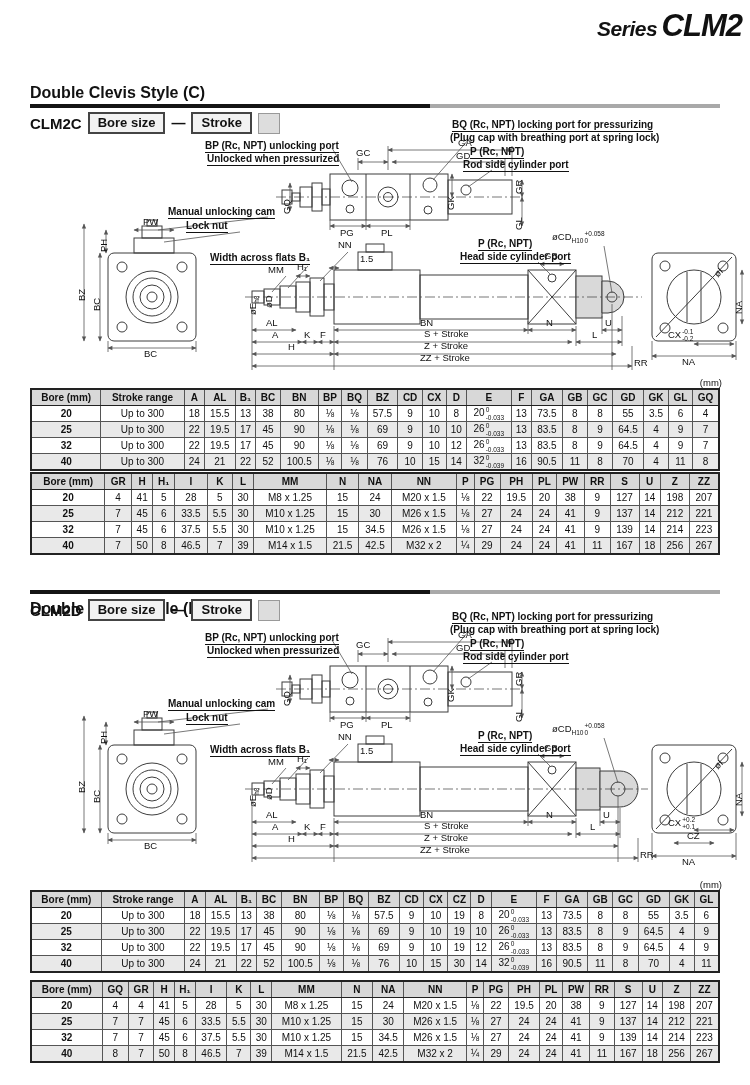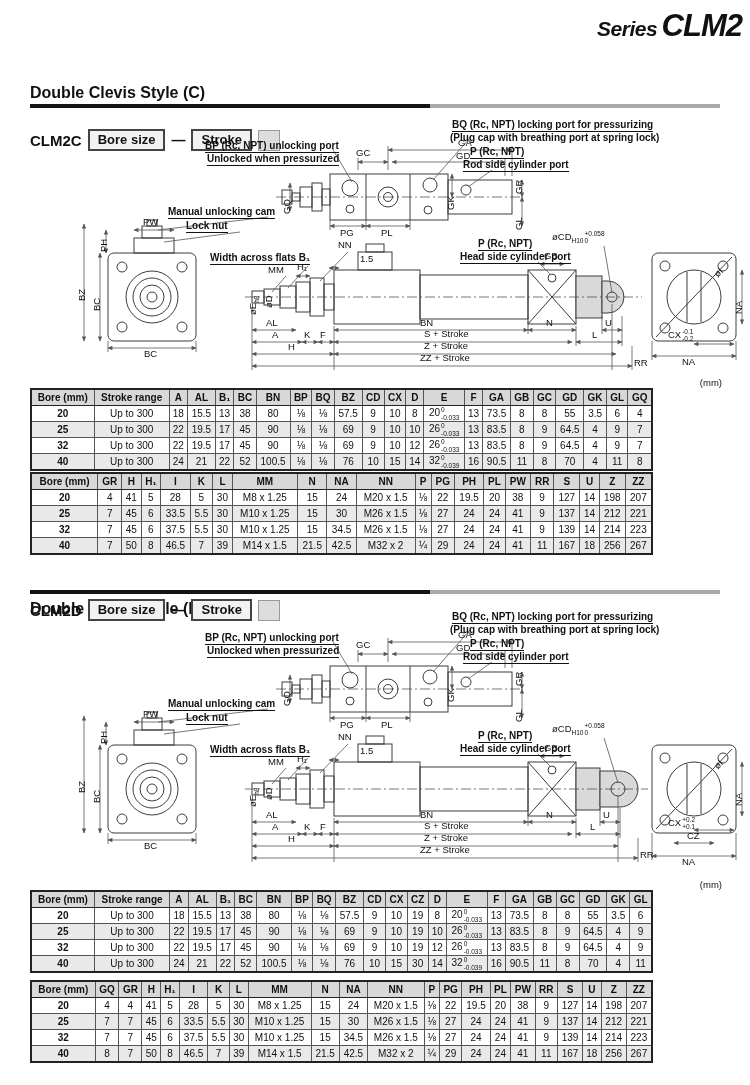--- a/index.html
+++ b/index.html
@@ -27,21 +27,21 @@
   .dl{position:absolute;font-size:9.5px;line-height:1.15;white-space:nowrap;color:#111;}
   .port{font-weight:bold;font-size:10px;}
   .ul{border-bottom:1px solid #111;}
   .rot{transform:rotate(-90deg);transform-origin:left top;}
   .rot45{transform:rotate(-45deg);transform-origin:left top;}
   .sub{font-size:6.5px;vertical-align:sub;}
   .tol{display:inline-flex;flex-direction:column;font-size:6.5px;line-height:1.1;
        vertical-align:middle;margin-left:1px;text-align:left;}
   
   .units{position:absolute;right:28px;font-size:9.5px;}
-  table.dim{position:absolute;left:30px;width:623px;border-collapse:collapse;
+  table.dim{position:absolute;left:30px;width:690px;border-collapse:collapse;
             font-size:10px;table-layout:auto;border:2px solid #222;}
   table.dim th,table.dim td{border:1px solid #555;text-align:center;padding:0 2px;height:15px;
             white-space:nowrap;}
   table.dim thead th{background:#d8d8d8;font-weight:bold;border-bottom:1.5px solid #222;}
   table.dim tbody tr.alt{background:#e9e9e9;}
   table.dim td.bore{font-weight:bold;}
   .footnote{position:absolute;left:30px;font-size:10.5px;}
 </style>
 </head>
 <body>
@@ -51,21 +51,21 @@
   <div class="hdr">
     <div>
       <span class="hdr-series">Series</span>
       <span class="hdr-model">CLM2</span>
     </div>
   </div>
 
   <div class="sec-title" style="top:84px">Double Clevis Style (C)</div>
   <div class="sec-rule" style="top:104px"></div>
 
-  <div class="model" style="top:129px">
+  <div class="model" style="top:112px">
     <span class="code">CLM2C</span>
     <span class="mbox">Bore size</span>
     <span class="dash">—</span>
     <span class="mbox">Stroke</span>
     <span class="sbox"></span>
   </div>
 
   <div class="diagram" style="top:118px;height:267px">
     <svg width="750" height="267" viewBox="0 0 750 267">
       <defs>

